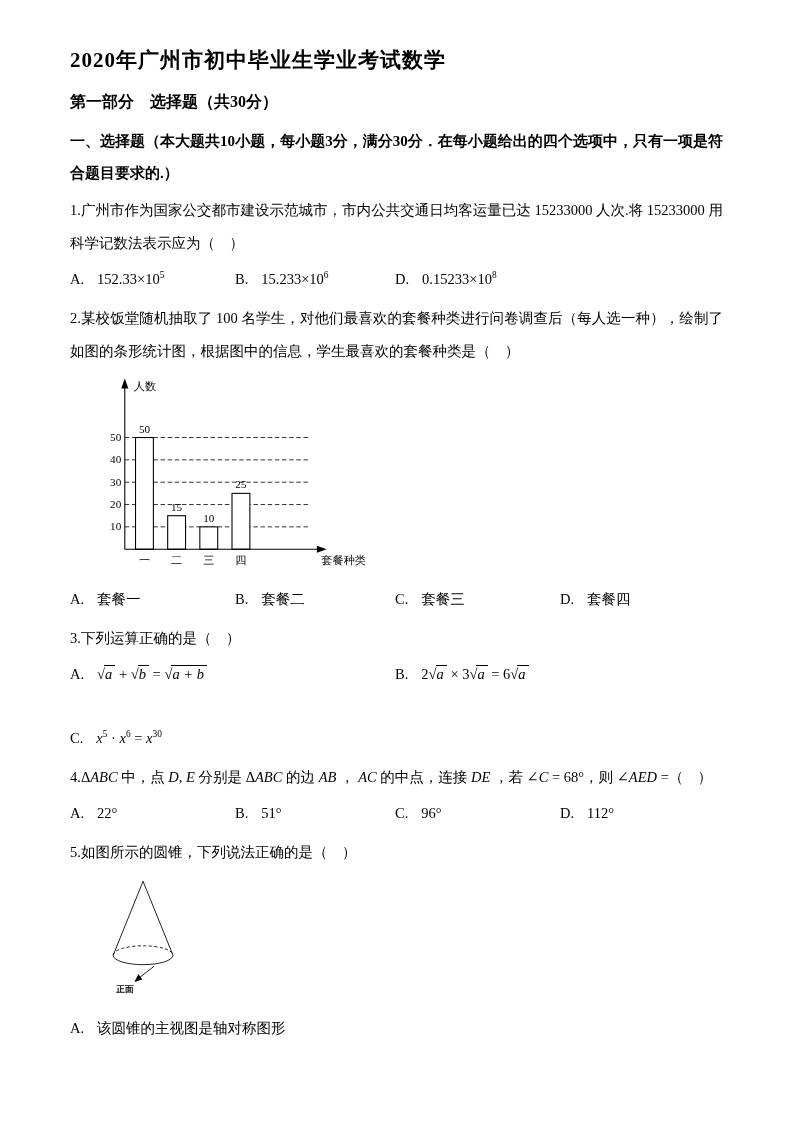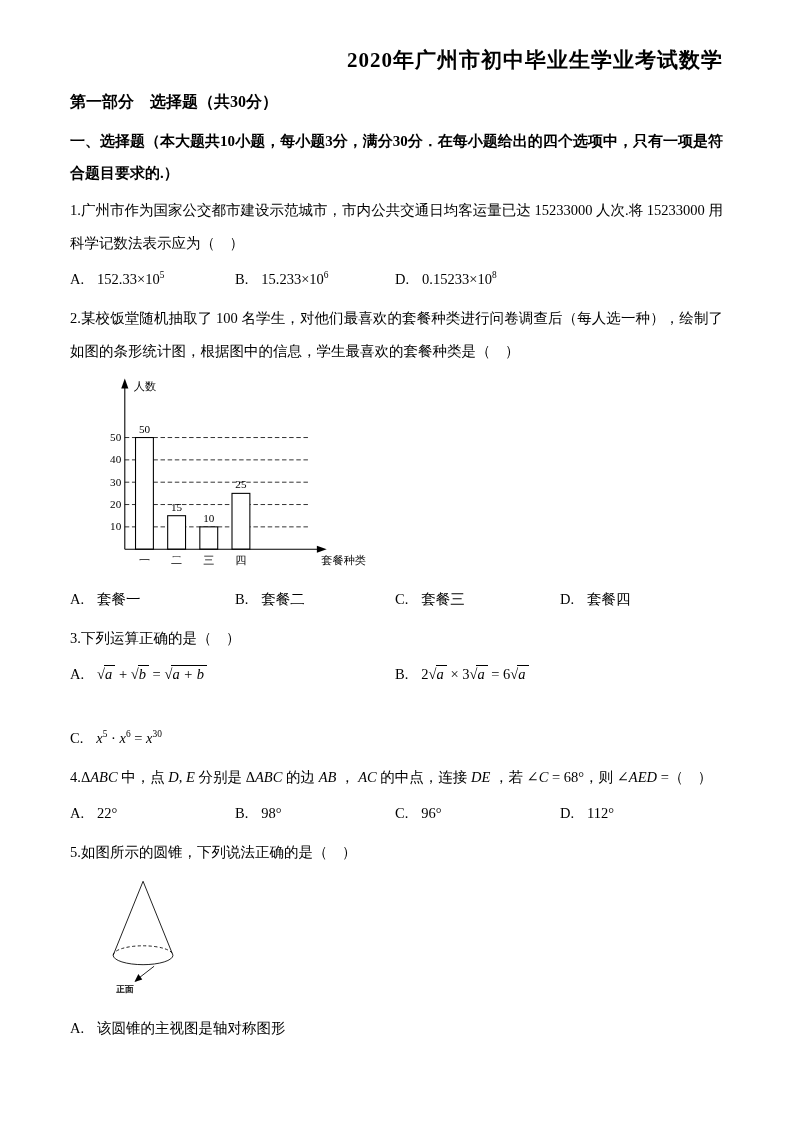--- a/index.html
+++ b/index.html
@@ -9,21 +9,21 @@
     height: 1122px;
     overflow: hidden;
     font-family: "Liberation Serif", "DejaVu Serif", serif;
     color: #000;
   }
   .page { padding: 46px 70px 0 70px; }
 
   .doc-title {
     font-size: 21px;
     font-weight: bold;
-    text-align: right;
+    text-align: left;
     margin-bottom: 18px;
     letter-spacing: 1px;
   }
   .section-header {
     font-size: 16px;
     font-weight: bold;
     margin-bottom: 12px;
   }
   .section-intro {
     font-size: 15px;
@@ -139,21 +139,21 @@
   <p class="qtext">3.下列运算正确的是（　）</p>
   <div class="opt-row cols2">
     <span class="opt"><span class="opt-label">A.</span><span class="opt-val"><span class="sqrt">√<span class="radicand">a</span></span> + <span class="sqrt">√<span class="radicand">b</span></span> = <span class="sqrt">√<span class="radicand">a + b</span></span></span></span>
     <span class="opt"><span class="opt-label">B.</span><span class="opt-val">2<span class="sqrt">√<span class="radicand">a</span></span> × 3<span class="sqrt">√<span class="radicand">a</span></span> = 6<span class="sqrt">√<span class="radicand">a</span></span></span></span>
     <span class="opt"><span class="opt-label">C.</span><span class="opt-val"><i>x</i><sup>5</sup> · <i>x</i><sup>6</sup> = <i>x</i><sup>30</sup></span></span>
   </div>
 
   <p class="qtext">4.Δ<i>ABC</i> 中，点 <i>D, E</i> 分别是 Δ<i>ABC</i> 的边 <i>AB</i> ， <i>AC</i> 的中点，连接 <i>DE</i> ，若 ∠<i>C</i> = 68°，则 ∠<i>AED</i> =（　）</p>
   <div class="opt-row cols4">
     <span class="opt"><span class="opt-label">A.</span><span class="opt-val">22°</span></span>
-    <span class="opt"><span class="opt-label">B.</span><span class="opt-val">98°</span></span>
+    <span class="opt"><span class="opt-label">B.</span><span class="opt-val">51°</span></span>
     <span class="opt"><span class="opt-label">C.</span><span class="opt-val">96°</span></span>
     <span class="opt"><span class="opt-label">D.</span><span class="opt-val">112°</span></span>
   </div>
 
   <p class="qtext">5.如图所示的圆锥，下列说法正确的是（　）</p>
 
   <div class="cone-wrap">
     <svg class="cone-svg" viewBox="0 0 150 152" width="118">
       <line x1="70" y1="8" x2="32" y2="102"></line>
       <line x1="70" y1="8" x2="108" y2="102"></line>

